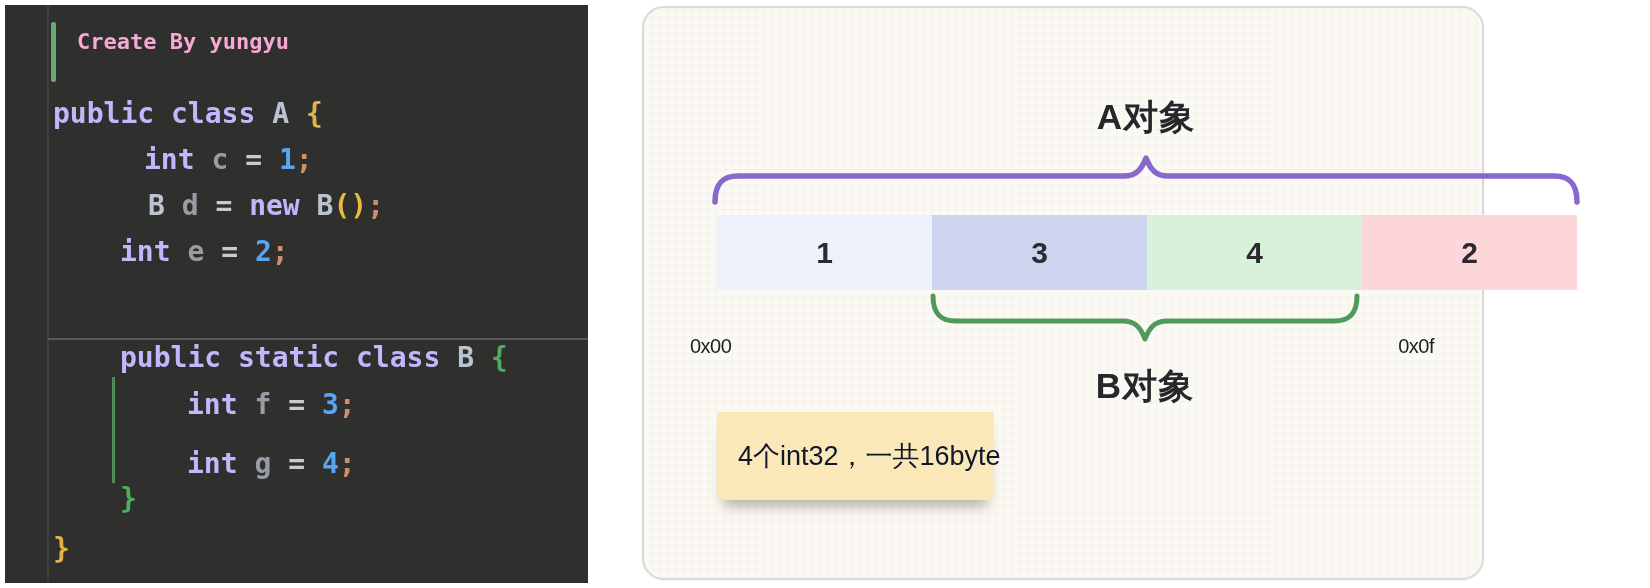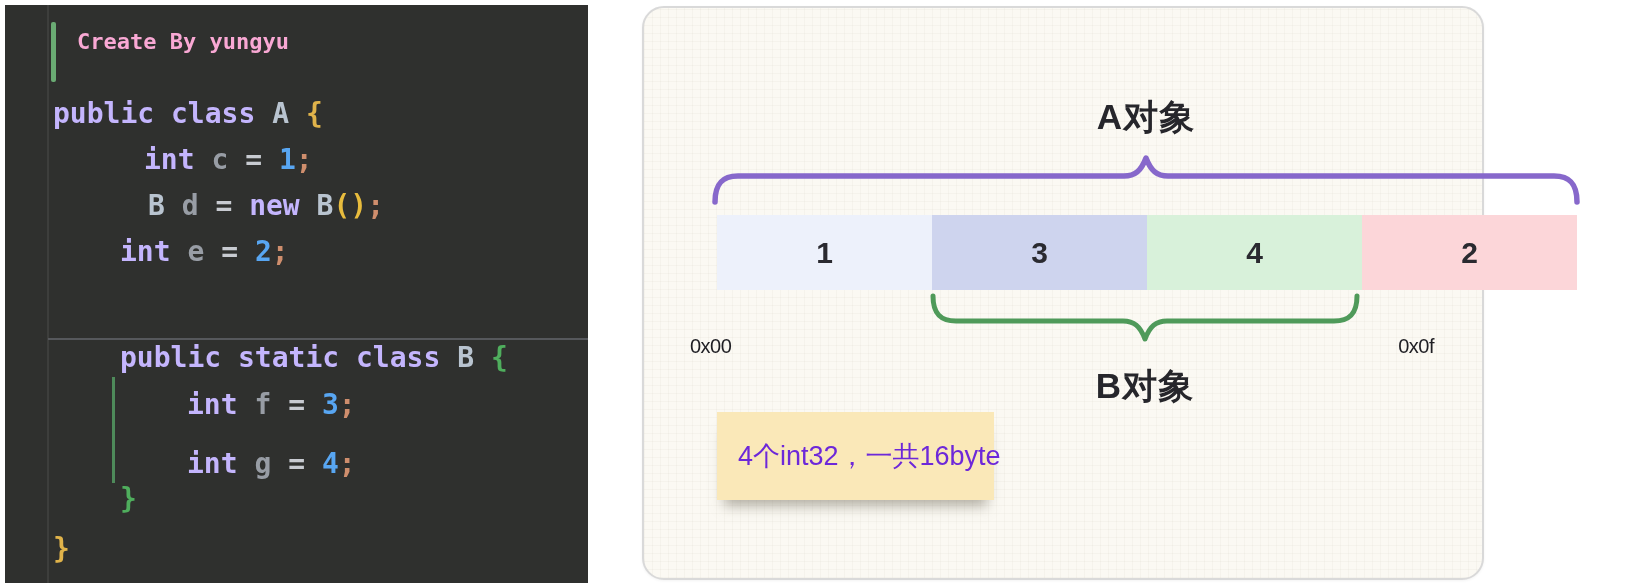--- a/index.html
+++ b/index.html
@@ -52,21 +52,21 @@
       display:flex;}
   .bar-seg{flex:1 1 0;display:flex;align-items:center;justify-content:center;}
   .seg-label{font-weight:700;font-size:30px;color:#2a2a30;}
   .addr-label{position:absolute;top:327px;font-size:20px;color:#1f1f24;
       letter-spacing:-0.5px;font-family:"Liberation Sans","DejaVu Sans",sans-serif;}
   .addr-start{left:46px;}
   .addr-end{right:48px;}
   .sticky-note{position:absolute;left:73px;top:404px;width:277px;height:88px;
       background:#fae8b8;display:flex;align-items:center;
       box-shadow:0 13px 12px -7px rgba(110,104,88,0.5);}
-  .note-text{padding-left:21px;font-size:27px;color:#6d28d9;white-space:pre;}
+  .note-text{padding-left:21px;font-size:27px;color:#0f172a;white-space:pre;}
 </style>
 </head>
 <body>
 
 <div class="code-panel">
   <div class="gutter-line"></div>
   <div class="comment-bar"></div>
   <div class="comment-text">Create By yungyu</div>
   <div id="code-lines">
       <div class="code-line" style="left: 48px; top: 92px;"><span class="tk-kw">public class </span><span class="tk-cls">A </span><span class="tk-bry">{</span></div>

